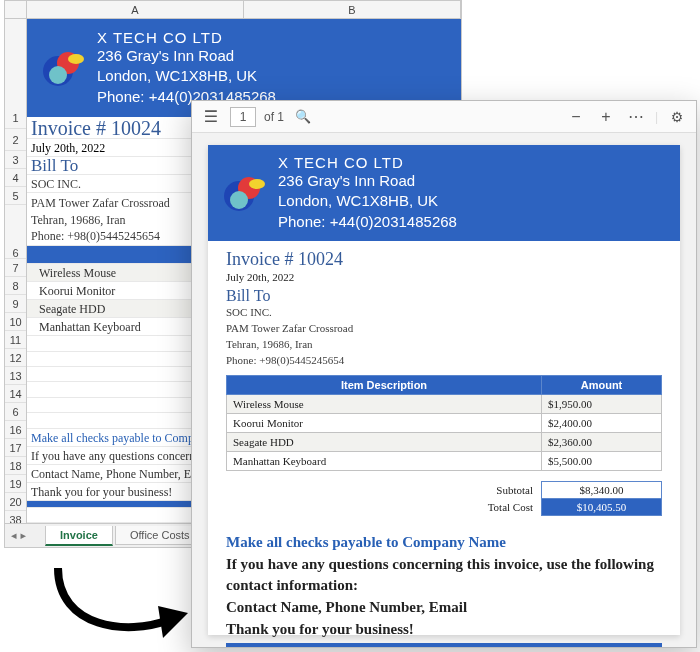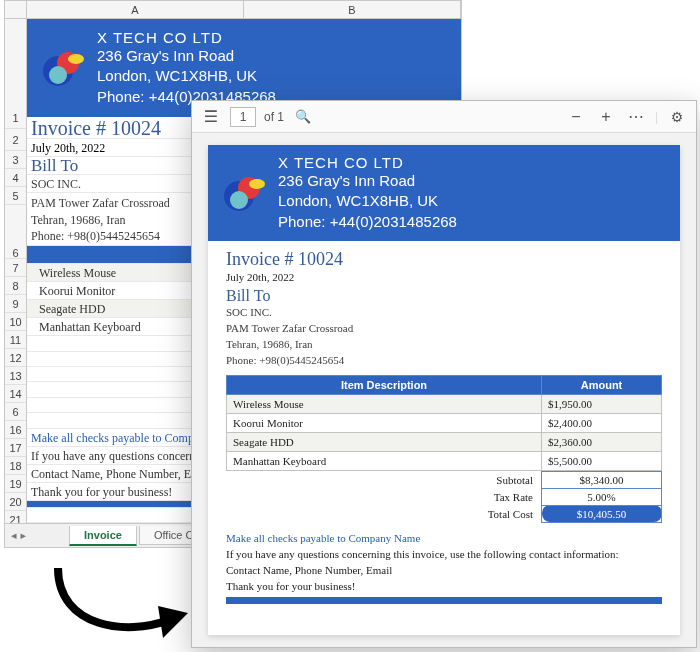--- a/index.html
+++ b/index.html
@@ -117,21 +117,20 @@
     border: 1px solid #c8c8c8;
     border-top: none;
     background: #f8f8f8;
     color: #555;
   }
   .ss-tabs .tab.active {
     background: #fff;
     color: #217346;
     font-weight: bold;
     border-bottom: 2px solid #217346;
-    margin-left: 24px;
   }
 
   
   .pdf-window {
     position: absolute;
     right: 3px;
     top: 100px;
     width: 506px;
     height: 548px;
     background: #fff;
@@ -196,31 +195,31 @@
     border: 1px solid #5b86cc;
   }
   .pdf-table td {
     border: 1px solid #c2c2c2;
     padding: 3px 6px;
     background: #f2f2ef;
   }
   .pdf-table tbody tr:nth-child(even) td { background: #fff; }
   .pdf-table td.amt { width: 120px; }
   .pdf-summary {
-    margin-top: 0;
+    margin-top: 10px;
     display: flex;
     justify-content: flex-end;
     font-size: 11px;
   }
   .pdf-summary table { border-collapse: collapse; }
   .pdf-summary td.lbl { text-align: right; padding: 2px 8px; }
   .pdf-summary td.val { border: 1px solid #5b86cc; width: 120px; text-align: center; padding: 2px 6px; }
   .pdf-summary tr.total td { font-weight: normal; }
-  .pdf-summary tr.total td.val { background: #2d63c0; color: #fff; border-radius: 8px; }
-  .pdf-footer { margin-top: 8px; font-size: 11px; line-height: 1.45; }
+  .pdf-summary tr.total td.val { background: #2d63c0; color: #fff; }
+  .pdf-footer { margin-top: 16px; font-size: 15px; line-height: 1.45; font-weight: bold; }
   .pdf-footer .link { color: #2860b5; }
   .pdf-footer .bluebar { background: #2d63c0; height: 7px; margin-top: 2px; }
 
   
   .arrow {
     position: absolute;
     left: 48px;
     top: 558px;
     width: 150px;
     height: 90px;
@@ -251,21 +250,21 @@
       <div class="rl">11</div>
       <div class="rl">12</div>
       <div class="rl">13</div>
       <div class="rl">14</div>
       <div class="rl">6</div>
       <div class="rl">16</div>
       <div class="rl">17</div>
       <div class="rl">18</div>
       <div class="rl">19</div>
       <div class="rl">20</div>
-      <div class="rl">21</div>
+      <div class="rl">38</div>
 
     </div>
     <div class="ss-cells">
       <div class="mid-divider"></div>
       <div class="blue-header">
         <div class="logo">
           <svg viewBox="0 0 46 46">
             <circle cx="17" cy="26" r="15" fill="#1e45b4"></circle>
             <circle cx="27" cy="18" r="11" fill="#e23a3a"></circle>
             <ellipse cx="35" cy="14" rx="8" ry="5" fill="#f2d22e"></ellipse>
@@ -384,24 +383,20 @@
               </tr>
           </tbody>
         </table>
         <div class="pdf-summary">
           <table>
             <tbody>
                 <tr>
                   <td class="lbl">Subtotal</td>
                   <td class="val">$8,340.00</td>
                 </tr>
-            <tr>
-                  <td class="lbl">Tax Rate</td>
-                  <td class="val">5.00%</td>
-                </tr>
             <tr class="total">
                   <td class="lbl">Total Cost</td>
                   <td class="val">$10,405.50</td>
                 </tr>
           </tbody>
             </table>
         </div>
         <div class="pdf-footer">
           <div class="link">Make all checks payable to Company Name</div>
           <div>If you have any questions concerning this invoice, use the following contact information:</div>

